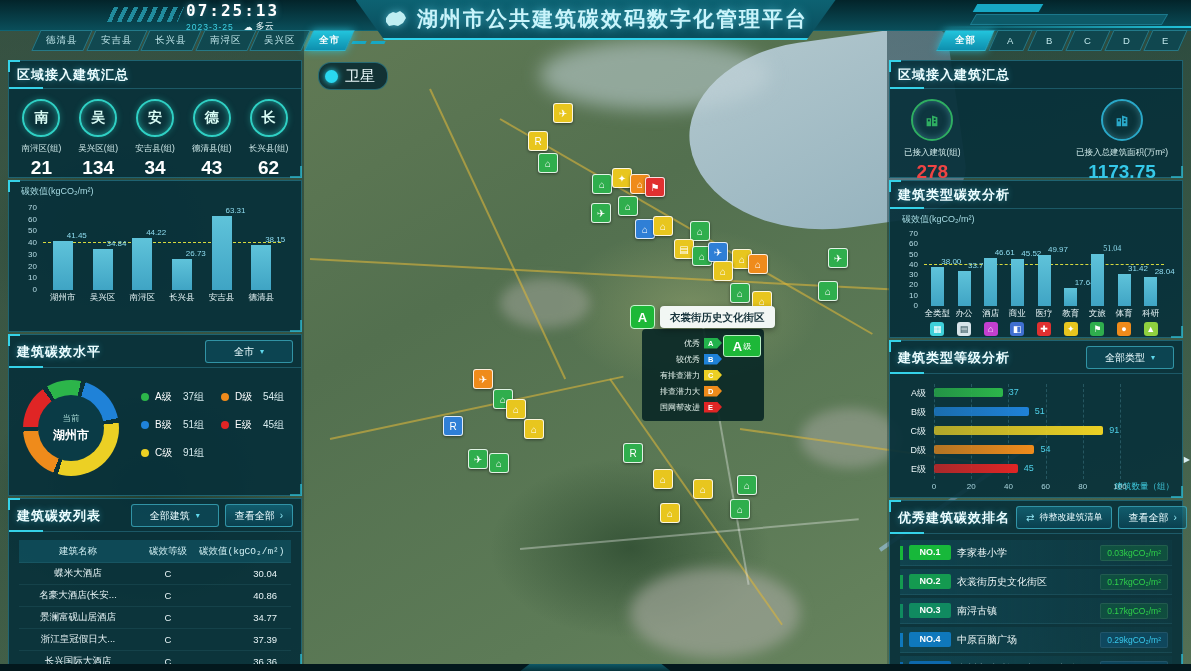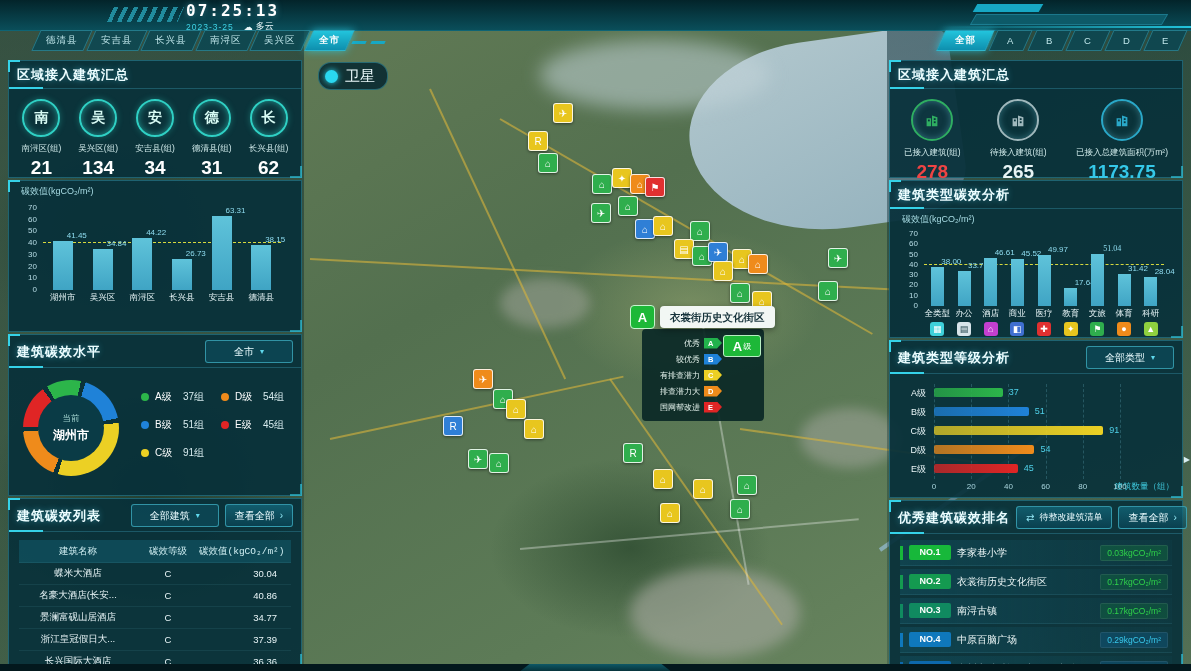--- a/index.html
+++ b/index.html
@@ -195,20 +195,26 @@
   <div class="hatch"></div>
   <div class="clock">
     <div class="time">07:25:13</div>
     <div class="cdrow">
       <span class="cdate">2023-3-25</span>
       <span class="cweather">
           <span>☁</span>
           <span>多云</span>
         </span>
     </div>
+  </div>
+  <div class="title-wrap">
+    <svg class="title-icon" viewBox="0 0 24 20">
+        <path d="M3 9l3-4 4-2 3 1 4-2 4 3 2 4-3 5-5 3-4-1-5 1-3-4z"></path>
+      </svg>
+    <span class="title">湖州市公共建筑碳效码数字化管理平台</span>
   </div>
   <div class="deco-r">
       <i class="d1"></i>
       <i class="d2"></i>
       <i class="d3"></i>
     </div>
   <div id="left-tabs" class="tabs tabs-l">
       <div class="tab">
         <span>德清县</span>
       </div>
@@ -345,21 +351,21 @@
           <div class="sval">134</div>
         </div>
         <div class="stat">
           <div class="ring">安</div>
           <div class="slabel">安吉县(组)</div>
           <div class="sval">34</div>
         </div>
         <div class="stat">
           <div class="ring">德</div>
           <div class="slabel">德清县(组)</div>
-          <div class="sval">31</div>
+          <div class="sval">43</div>
         </div>
         <div class="stat">
           <div class="ring">长</div>
           <div class="slabel">长兴县(组)</div>
           <div class="sval">62</div>
         </div>
       </div>
   </div>
 
   <div class="panel" id="p-l2">
@@ -496,32 +502,20 @@
           <div class="ring2" style="border-color: rgb(47, 174, 98); color: rgb(47, 174, 98);">
             <svg width="18" height="18" viewBox="0 0 20 20">
               <path fill="currentColor" d="M4 17V8h5v9H4zm6 0V5l6 2v10h-6z"></path>
               <rect x="5.5" y="9.5" width="2" height="2" fill="#07333b"></rect>
               <rect x="12" y="8" width="2" height="2" fill="#07333b"></rect>
               <rect x="12" y="11.5" width="2" height="2" fill="#07333b"></rect>
             </svg>
           </div>
           <div class="slabel">已接入建筑(组)</div>
           <div class="sval" style="color: #ef4444;">278</div>
-        </div>
-        <div class="rstat">
-          <div class="ring2" style="border-color: rgb(159, 184, 188); color: rgb(159, 184, 188);">
-            <svg width="18" height="18" viewBox="0 0 20 20">
-              <path fill="currentColor" d="M4 17V8h5v9H4zm6 0V5l6 2v10h-6z"></path>
-              <rect x="5.5" y="9.5" width="2" height="2" fill="#07333b"></rect>
-              <rect x="12" y="8" width="2" height="2" fill="#07333b"></rect>
-              <rect x="12" y="11.5" width="2" height="2" fill="#07333b"></rect>
-            </svg>
-          </div>
-          <div class="slabel">待接入建筑(组)</div>
-          <div class="sval" style="color: rgb(232, 244, 244);">265</div>
         </div>
         <div class="rstat">
           <div class="ring2" style="border-color: rgb(42, 168, 200); color: rgb(42, 168, 200);">
             <svg width="18" height="18" viewBox="0 0 20 20">
               <path fill="currentColor" d="M4 17V8h5v9H4zm6 0V5l6 2v10h-6z"></path>
               <rect x="5.5" y="9.5" width="2" height="2" fill="#07333b"></rect>
               <rect x="12" y="8" width="2" height="2" fill="#07333b"></rect>
               <rect x="12" y="11.5" width="2" height="2" fill="#07333b"></rect>
             </svg>
           </div>

